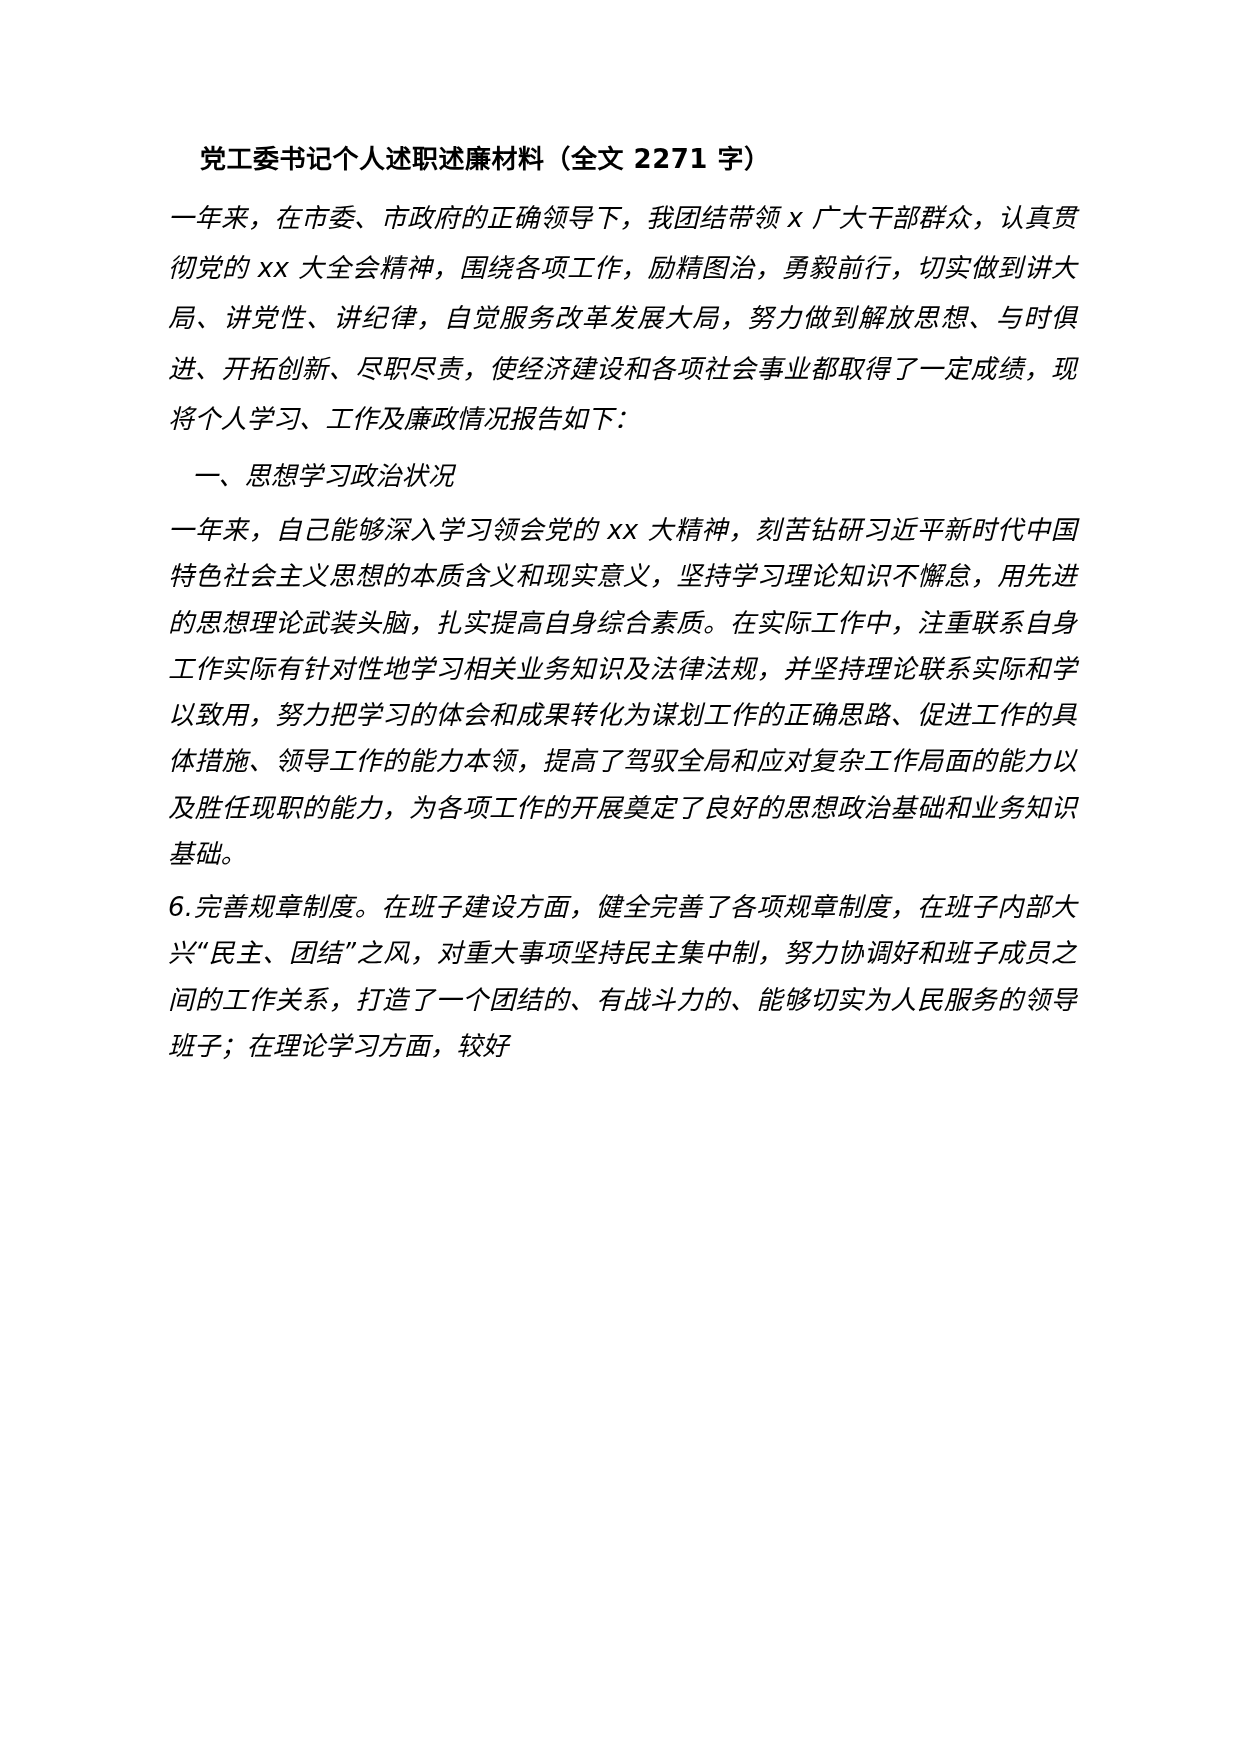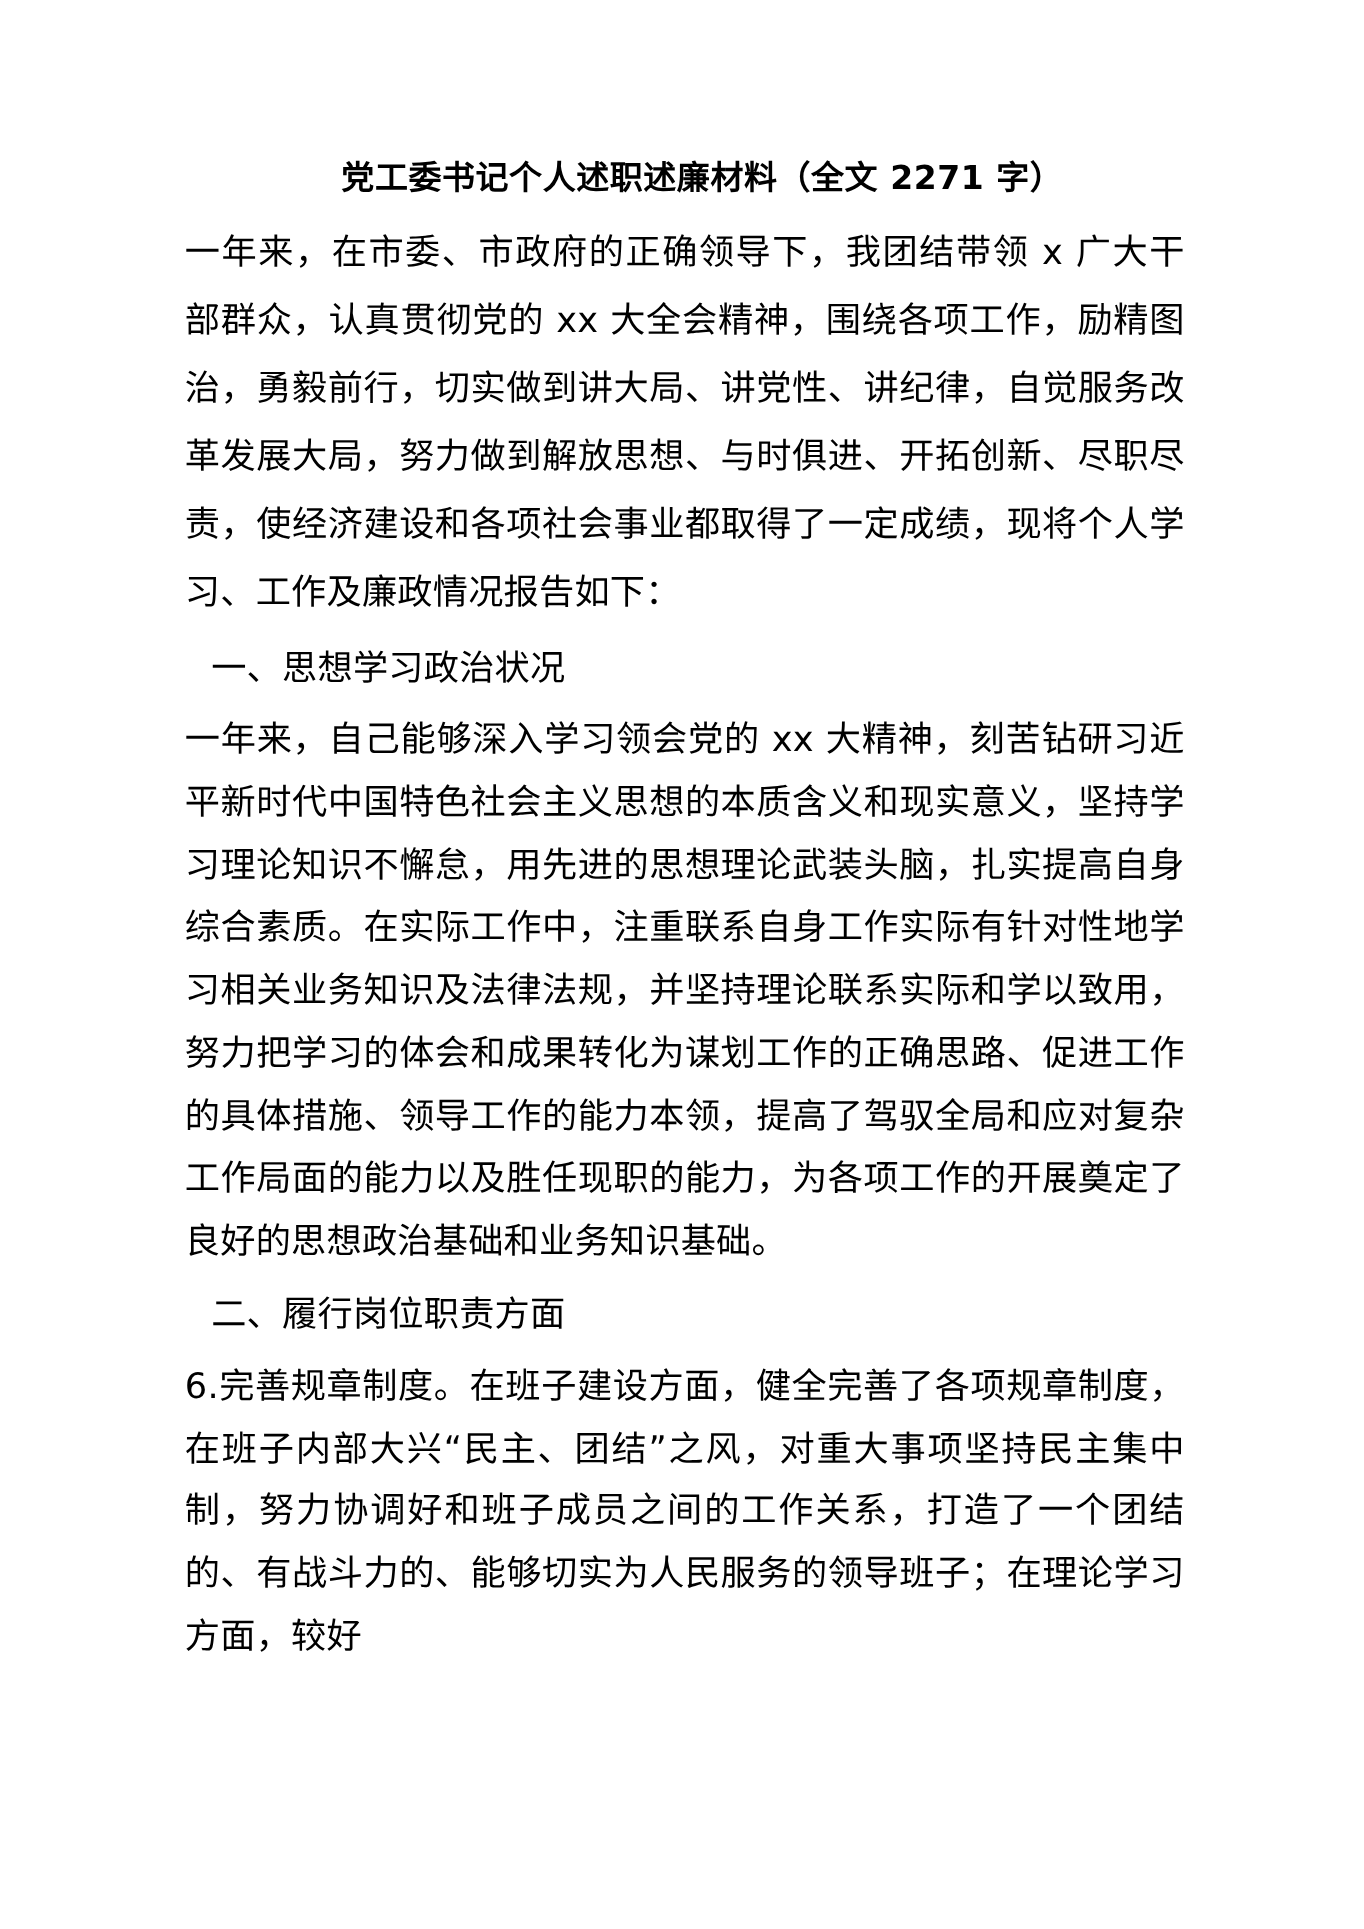--- a/index.html
+++ b/index.html
@@ -16,35 +16,36 @@
     -webkit-font-smoothing: antialiased;
   }
   .page {
     box-sizing: border-box;
     width: 1240px;
     height: 1754px;
     padding: 140px 163px 0 168px;
     position: relative;
   }
   .doc-title {
-    font-size: 30px;
+    font-size: 26px;
     font-weight: bold;
     line-height: 1.5;
     letter-spacing: 0.5px;
     margin: 0 0 14px 32px;
-    text-align: center;
+    text-align: left;
     white-space: nowrap;
   }
   .para {
-    font-size: 32px;
+    font-size: 26px;
     line-height: 1.93;
     text-align: justify;
     text-justify: inter-ideograph;
     margin: 0 0 7px 0;
     letter-spacing: 0.2px;
+    font-style: italic;
   }
   .para.tight {
     line-height: 1.78;
   }
   .para.heading-para {
     margin-bottom: 6px;
     margin-left: 24px;
   }
 </style>
 </head>
@@ -53,17 +54,16 @@
 <div class="page">
 
   <h1 class="doc-title">党工委书记个人述职述廉材料（全文 2271 字）</h1>
 
   <p class="para">一年来，在市委、市政府的正确领导下，我团结带领 x 广大干部群众，认真贯彻党的 xx 大全会精神，围绕各项工作，励精图治，勇毅前行，切实做到讲大局、讲党性、讲纪律，自觉服务改革发展大局，努力做到解放思想、与时俱进、开拓创新、尽职尽责，使经济建设和各项社会事业都取得了一定成绩，现将个人学习、工作及廉政情况报告如下：</p>
 
   <p class="para heading-para">一、思想学习政治状况</p>
 
   <p class="para tight">一年来，自己能够深入学习领会党的 xx 大精神，刻苦钻研习近平新时代中国特色社会主义思想的本质含义和现实意义，坚持学习理论知识不懈怠，用先进的思想理论武装头脑，扎实提高自身综合素质。在实际工作中，注重联系自身工作实际有针对性地学习相关业务知识及法律法规，并坚持理论联系实际和学以致用，努力把学习的体会和成果转化为谋划工作的正确思路、促进工作的具体措施、领导工作的能力本领，提高了驾驭全局和应对复杂工作局面的能力以及胜任现职的能力，为各项工作的开展奠定了良好的思想政治基础和业务知识基础。</p>
 
-  <p class="para heading-para">二、履行岗位职责方面</p>
 
   <p class="para tight">6.完善规章制度。在班子建设方面，健全完善了各项规章制度，在班子内部大兴“民主、团结”之风，对重大事项坚持民主集中制，努力协调好和班子成员之间的工作关系，打造了一个团结的、有战斗力的、能够切实为人民服务的领导班子；在理论学习方面，较好</p>
 
 </div>
 
 </body></html>

